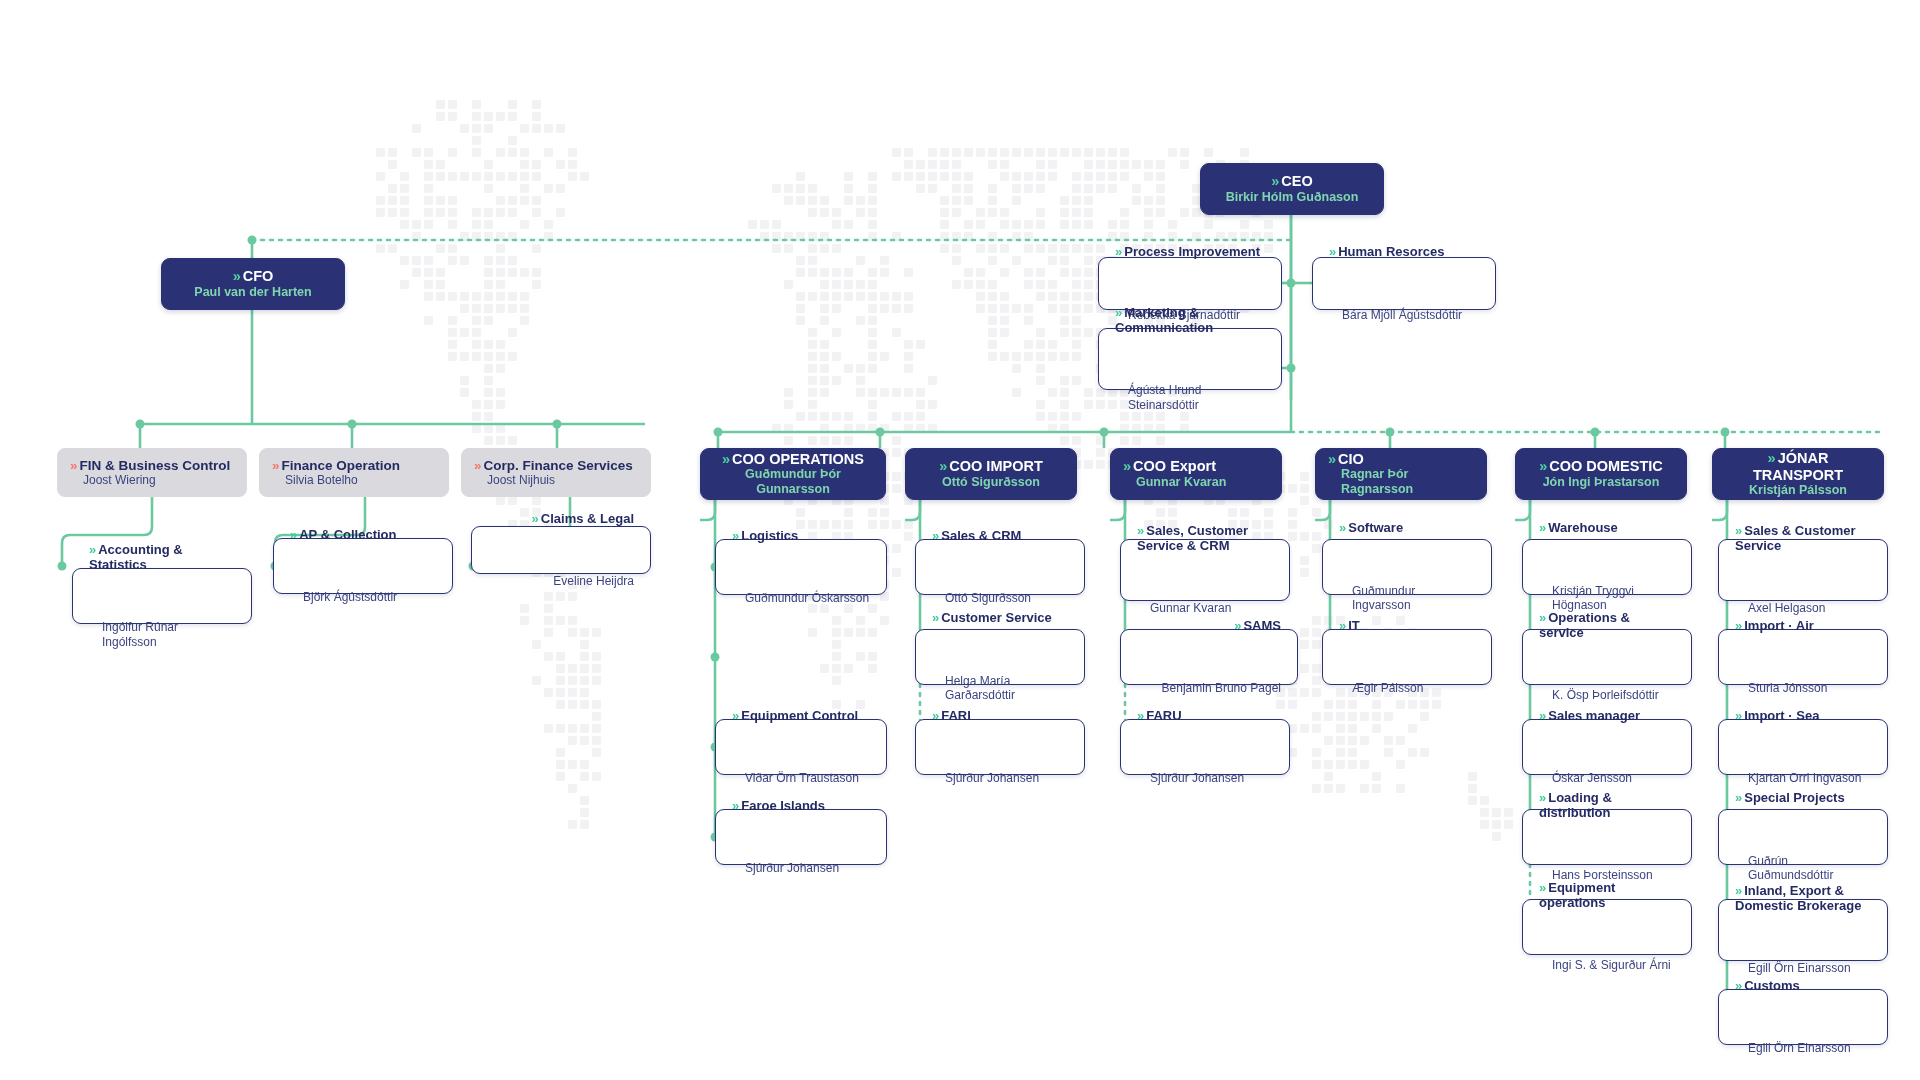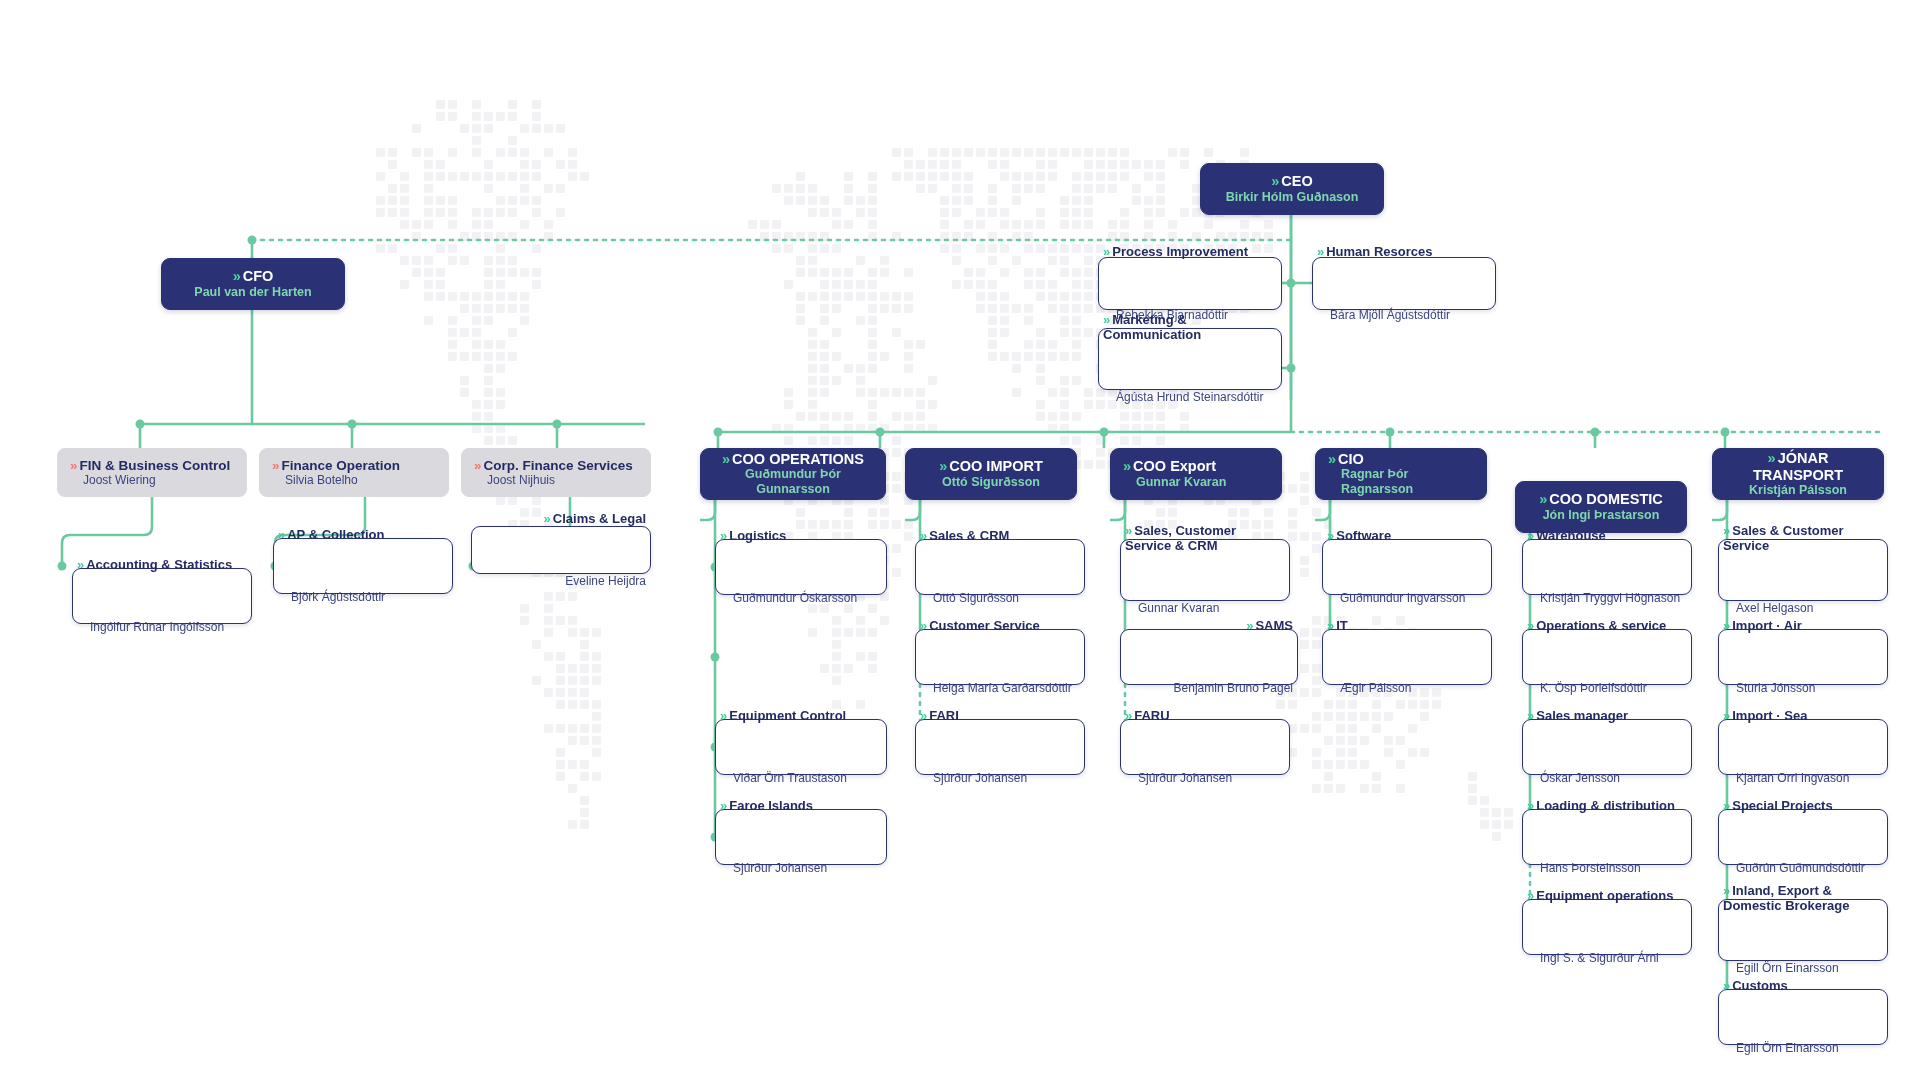--- a/index.html
+++ b/index.html
@@ -39,21 +39,21 @@
     padding:6px 12px;
   }
   .exec .ttl{color:#ffffff;font-size:14.5px;}
   .exec .sub{color:#7FD6AE;font-size:12.5px;font-weight:bold;}
   .exec .chev{color:#4ED2A0;}
   .exec.center{align-items:center;text-align:center;}
 
   
   .unit{
     background:#ffffff;border:1.6px solid #2A3275;
-    border-radius:9px;padding:6px 4px;
+    border-radius:9px;padding:6px 16px;
     box-shadow:0 2px 4px rgba(40,45,95,.13);
     gap:48px;
   }
   .unit .ttl{color:#242B63;font-size:13px;}
   .unit .sub{color:#3C4480;font-size:12px;font-weight:normal;}
   .unit .chev{color:#3FCB9A;}
 
   
   .fin{
     background:#D9D9DE;border:1px solid #D9D9DE;
@@ -1333,21 +1333,21 @@
       <span class="sub subind">Ragnar Þór Ragnarsson</span>
     </div>
     <div class="box unit" style="left: 1322px; top: 539px; width: 170px; height: 56px;">
       <span class="ttl"><span class="chev">»</span><span>Software</span></span>
       <span class="sub subind">Guðmundur Ingvarsson</span>
     </div>
     <div class="box unit" style="left: 1322px; top: 629px; width: 170px; height: 56px;">
       <span class="ttl"><span class="chev">»</span><span>IT</span></span>
       <span class="sub subind">Ægir Pálsson</span>
     </div>
-    <div class="box exec center" style="left: 1515px; top: 448px; width: 172px; height: 52px; margin-top: 33px;">
+    <div class="box exec center" style="left: 1515px; top: 448px; width: 172px; height: 52px;">
       <span class="ttl"><span class="chev">»</span><span>COO DOMESTIC</span></span>
       <span class="sub">Jón Ingi Þrastarson</span>
     </div>
     <div class="box unit" style="left: 1522px; top: 539px; width: 170px; height: 56px;">
       <span class="ttl"><span class="chev">»</span><span>Warehouse</span></span>
       <span class="sub subind">Kristján Tryggvi Högnason</span>
     </div>
     <div class="box unit" style="left: 1522px; top: 629px; width: 170px; height: 56px; border-radius: 8px;">
       <span class="ttl"><span class="chev">»</span><span>Operations &amp; service</span></span>
       <span class="sub subind">K. Ösp Þorleifsdóttir</span>

